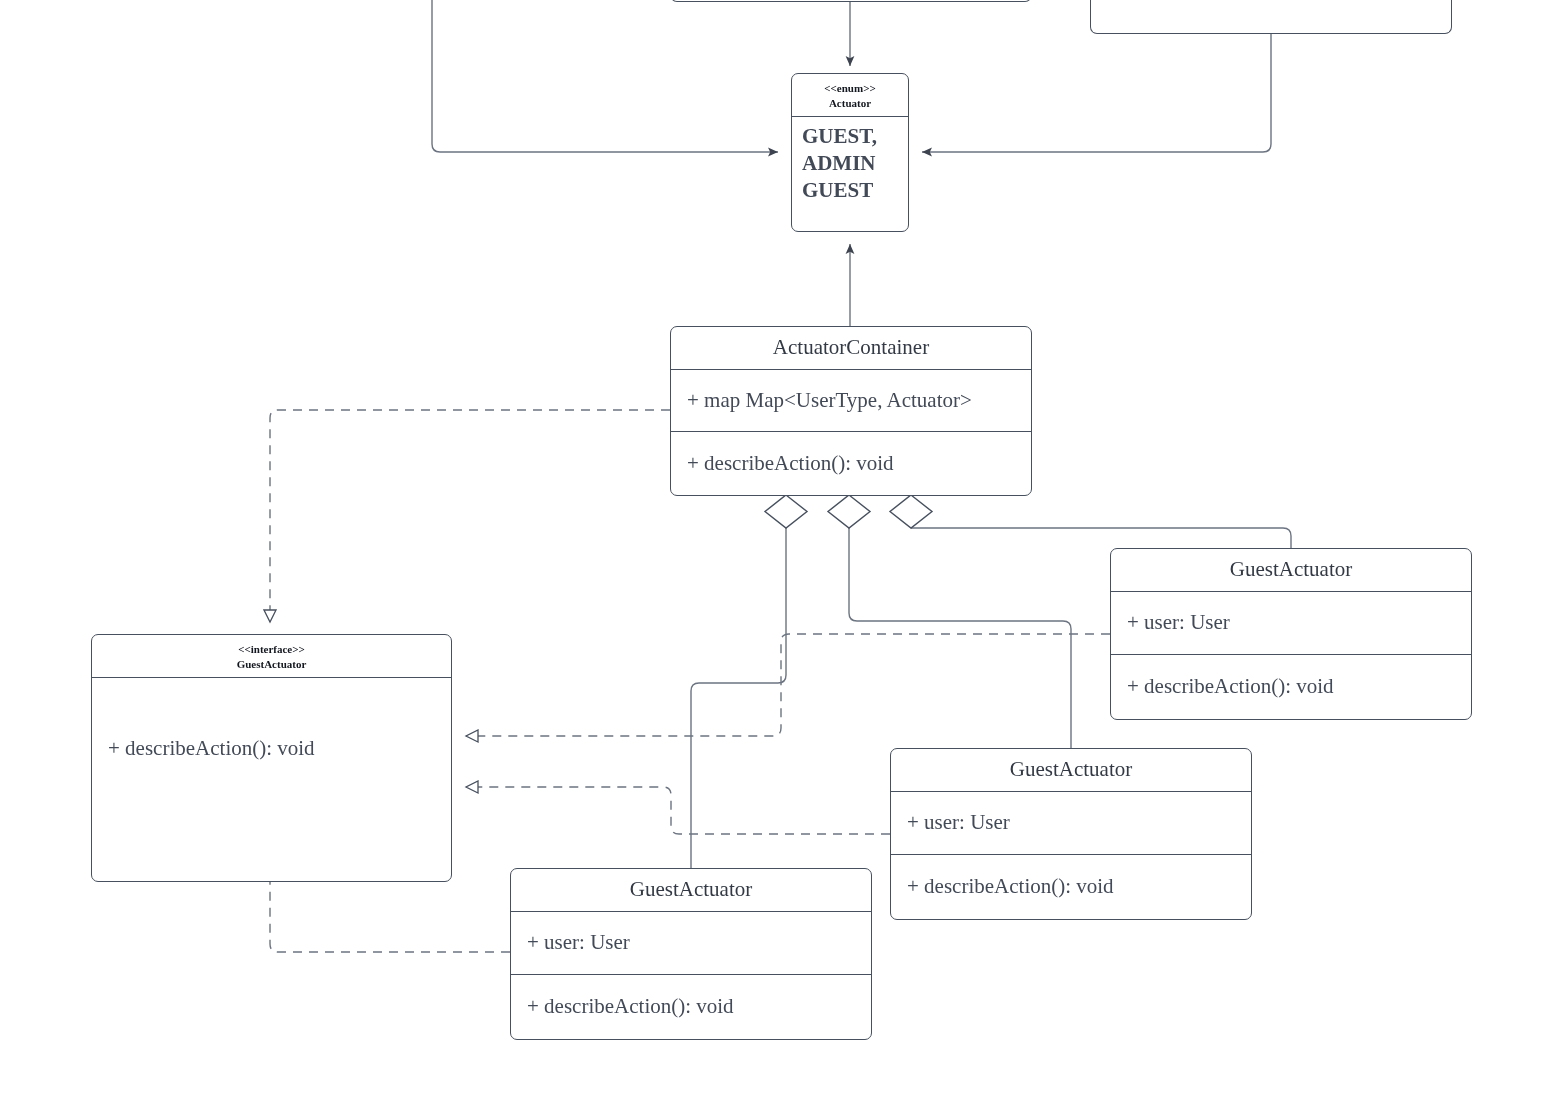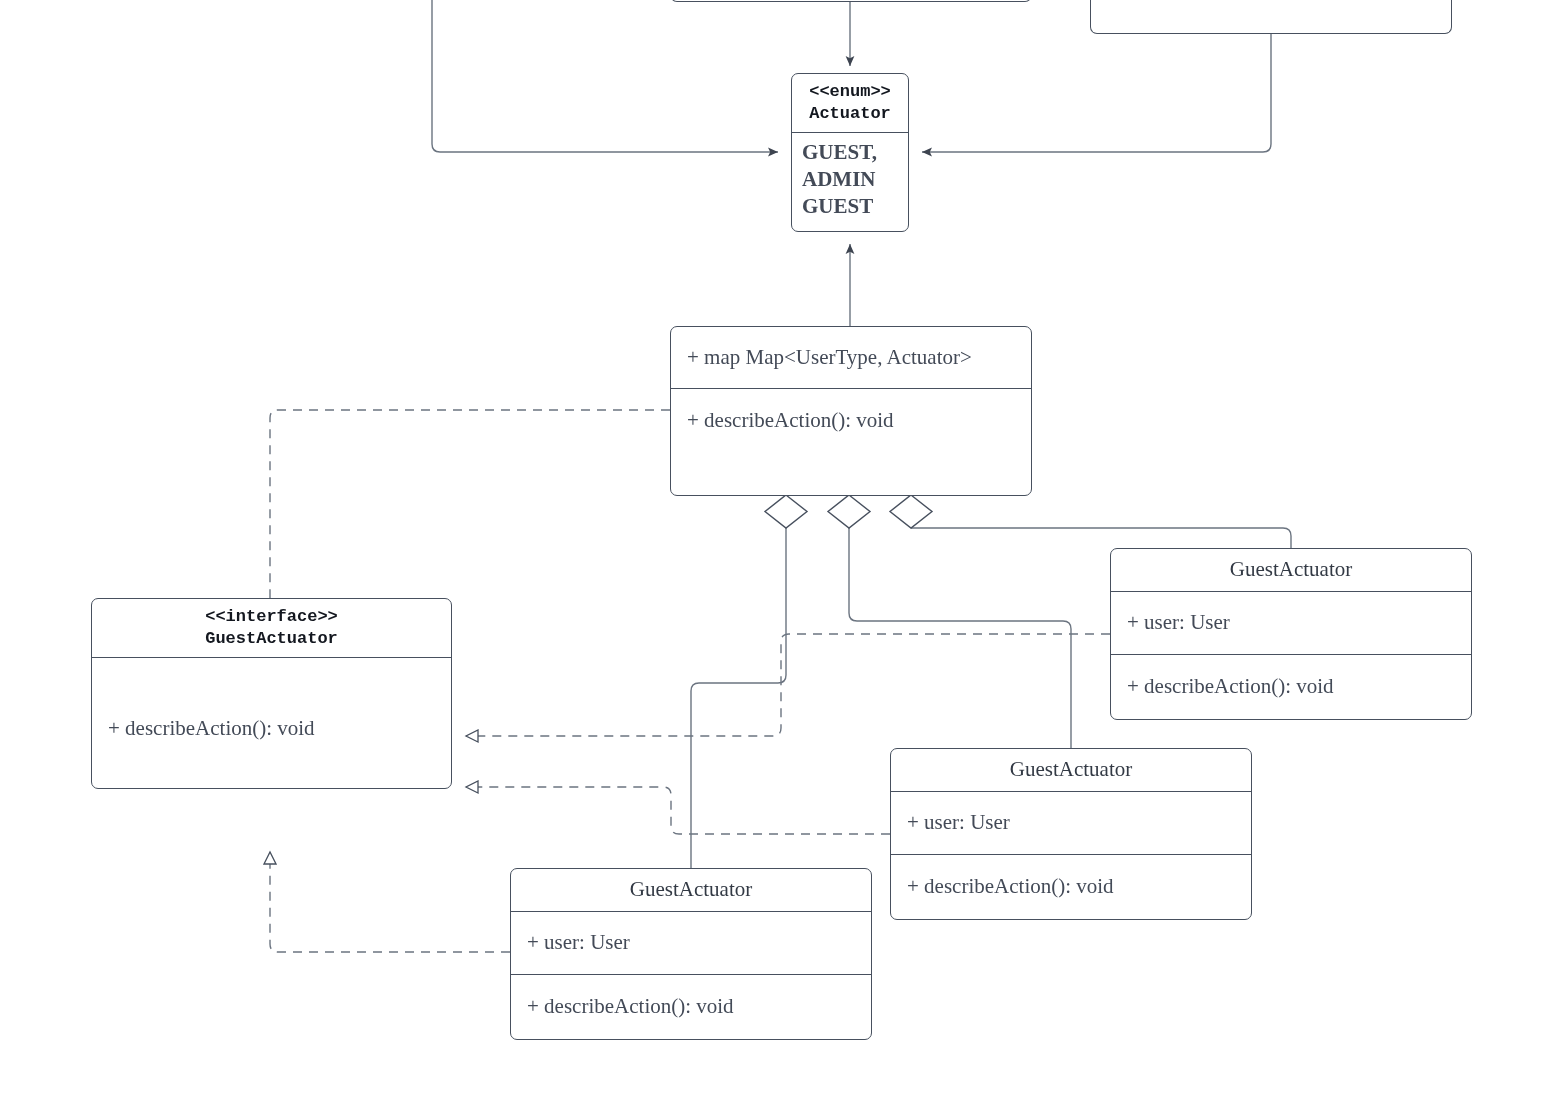--- a/index.html
+++ b/index.html
@@ -36,23 +36,23 @@
     width: 100%;
     text-align: center;
     font-size: 21px;
     line-height: 1.28;
     color: #333a45;
     padding: 7px 8px 8px 8px;
     border-bottom: 1.4px solid #47505e;
     font-family: "Liberation Serif", "DejaVu Serif", serif;
   }
   .uml-head.stereo {
-    font-family: Liberation Mono, monospace;
+    font-family: Liberation Serif, serif;
     font-weight: bold;
-    font-size: 17px;
+    font-size: 11px;
     line-height: 1.32;
     color: #13171f;
     padding: 7px 6px 6px 6px;
   }
   .uml-sect {
     box-sizing: border-box;
     width: 100%;
     font-size: 21px;
     color: #434a57;
     padding: 14px 16px;
@@ -146,33 +146,34 @@
     <div class="uml-sect" style="padding:6px 10px; align-items:flex-start;font-weight:bold;">
       <div class="lines">
         <div>GUEST,</div>
         <div>ADMIN</div>
         <div>GUEST</div>
       </div>
     </div>
   </div>
 
   <div class="uml-box" style="left:670px; top:326px; width:362px; height:170px;">
+    <div class="uml-head">ActuatorContainer</div>
     <div class="uml-sect" style="height:62px;">
       <div class="lines">
         <div>+ map Map&lt;UserType, Actuator&gt;</div>
       </div>
     </div>
     <div class="uml-sect" style="height:63px;">
       <div class="lines">
         <div>+ describeAction(): void</div>
       </div>
     </div>
   </div>
 
-  <div class="uml-box" style="left:91px; top:598px; width:361px; height:191px;">
+  <div class="uml-box" style="left:91px; top:634px; width:361px; height:248px;">
     <div class="uml-head stereo">
       <div>&lt;&lt;interface&gt;&gt;</div>
       <div>GuestActuator</div>
     </div>
     <div class="uml-sect" style="height:141px; justify-content:flex-start;">
       <div class="lines">
         <div>+ describeAction(): void</div>
       </div>
     </div>
   </div>

